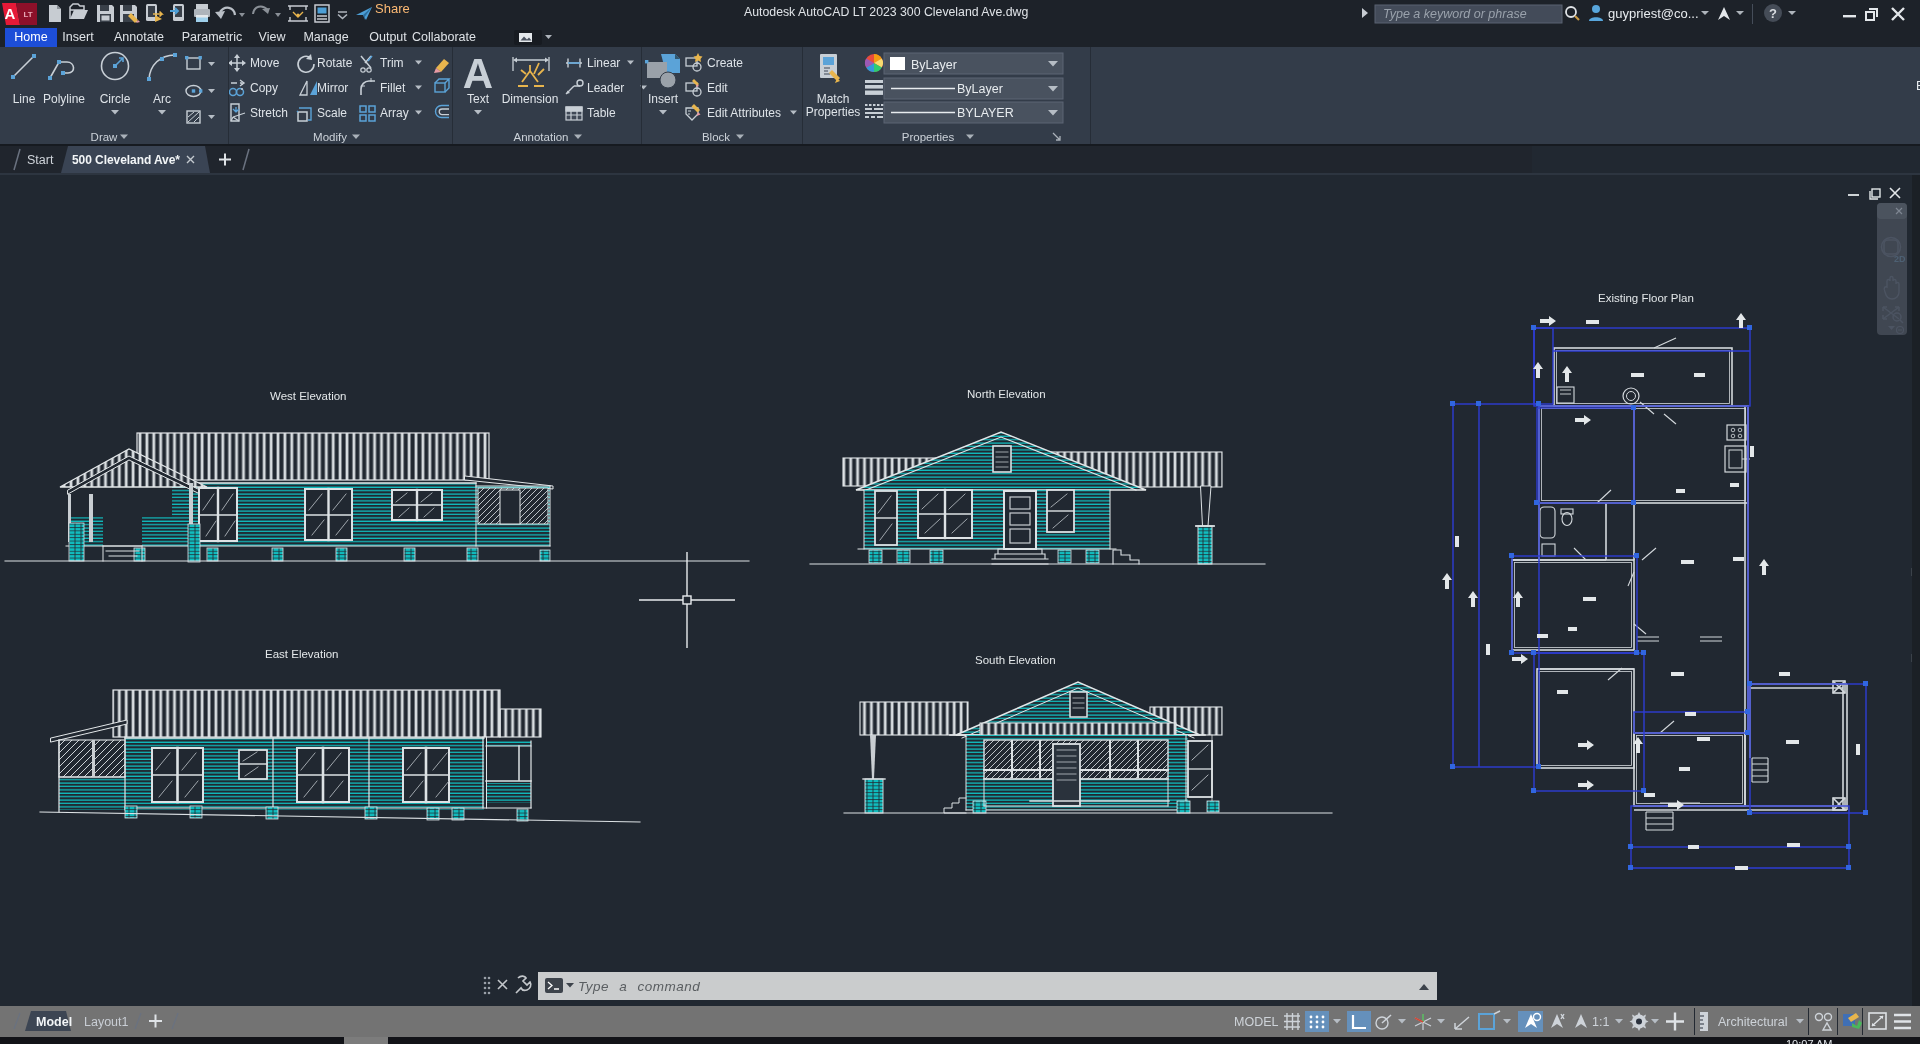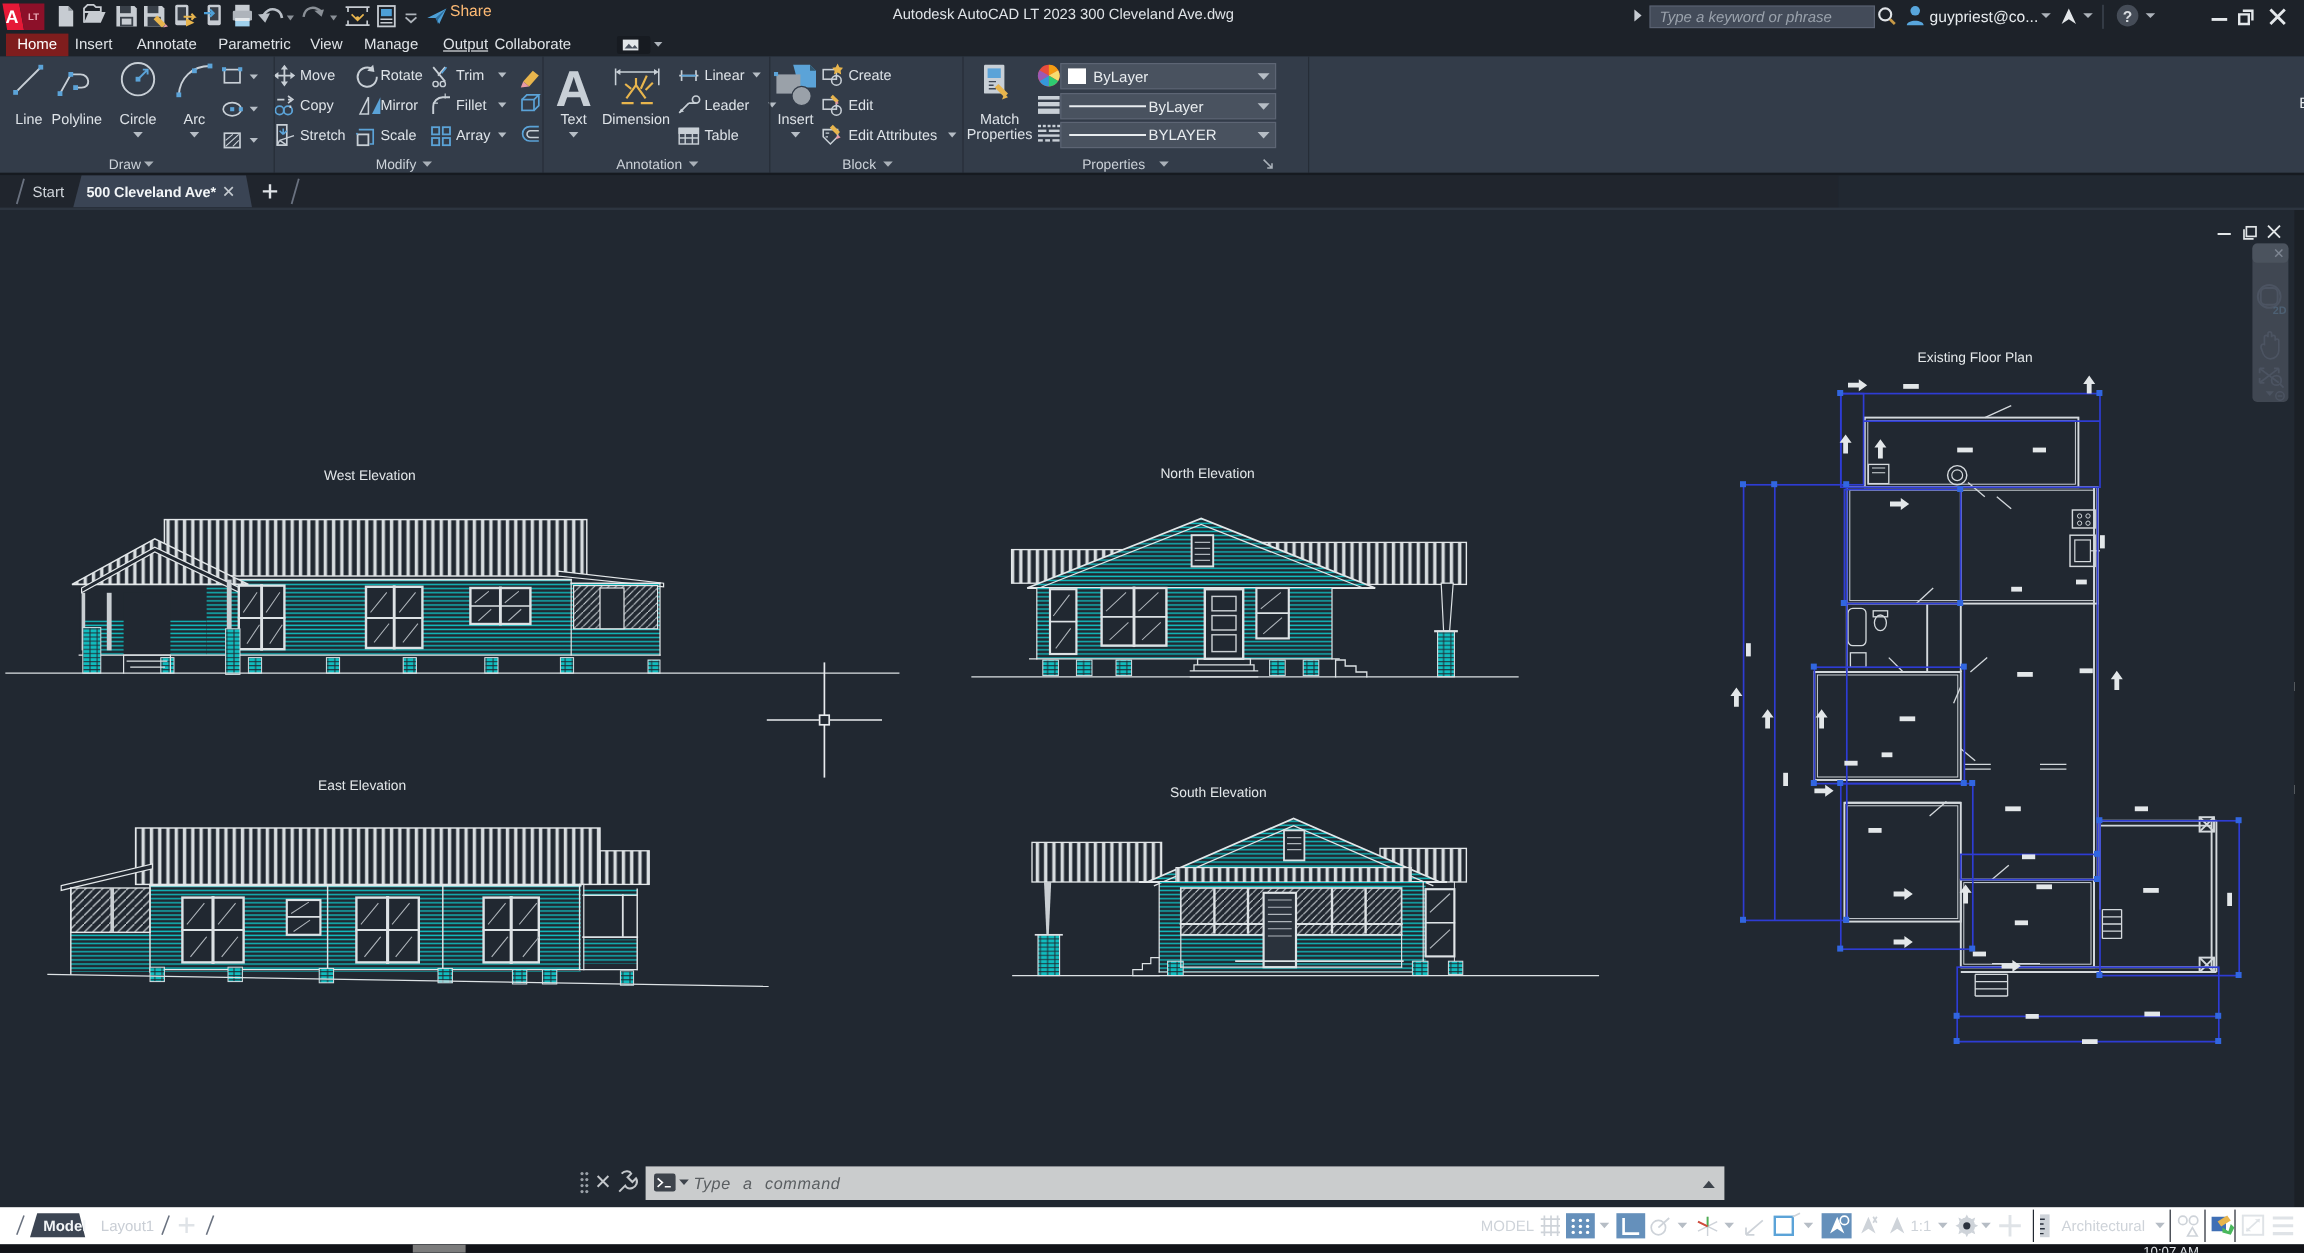--- a/index.html
+++ b/index.html
@@ -2,31 +2,31 @@
 <html><head>
 <meta charset="utf-8">
 <style>
   html,body{margin:0;padding:0;}
   body{width:1920px;height:1044px;overflow:hidden;background:#212831;font-family:"Liberation Sans",sans-serif;position:relative;}
   .abs{position:absolute;}
   
   #titlebar{position:absolute;left:0;top:0;width:1920px;height:28px;background:#1d2229;}
   #ribbontabs{position:absolute;left:0;top:28px;width:1920px;height:19px;background:#1d2229;}
   .rtab{position:absolute;top:0;height:19px;line-height:19px;font-size:12.5px;color:#dfe3e7;text-align:center;}
-  .rtab.active{background:#7f1d1d;color:#fff;}
+  .rtab.active{background:#1d4ed8;color:#fff;}
   #ribbon{position:absolute;left:0;top:47px;width:1920px;height:97px;background:#333c49;}
   #ribbon .sep{position:absolute;top:0;width:1px;height:97px;background:#262d37;}
   #ribbonline{position:absolute;left:0;top:144px;width:1920px;height:2px;background:#161a20;}
   
   #filetabs{position:absolute;left:0;top:146px;width:1532px;height:27px;background:#20252d;}
   #filetabstrip{position:absolute;left:0;top:173px;width:1920px;height:3px;background:#2d3540;}
   
   #drawing{position:absolute;left:0;top:175px;width:1920px;height:831px;background:#212831;}
   
-  #statusbar{position:absolute;left:0;top:1006px;width:1920px;height:31px;background:#ffffff;}
+  #statusbar{position:absolute;left:0;top:1006px;width:1920px;height:31px;background:#737373;}
   #taskbar{position:absolute;left:0;top:1037px;width:1920px;height:7px;background:#121318;overflow:hidden;}
 </style>
 </head>
 <body>
 <div id="titlebar">
 <svg class="abs" style="left:0;top:0" width="420" height="28" viewBox="0 0 420 28">
 
   <path d="M2 3 L16 3 L20 25 L6 25 Z" fill="#e51937"></path>
   <path d="M16 3 L37 3 L37 25 L20 25 Z" fill="#8c1029"></path>
   <text x="10" y="19" font-size="15" font-weight="bold" fill="#fff" text-anchor="middle" font-family="Liberation Sans">A</text>
@@ -128,21 +128,21 @@
   <path d="M536 8 l12 12 M548 8 l-12 12" stroke="#e3e7ea" stroke-width="2.4"></path>
 </svg>
 </div>
 <div id="ribbontabs">
 <span class="rtab active" style="left:5px;width:52px;">Home</span>
 <span class="rtab" style="left:58px;width:40px;">Insert</span>
 <span class="rtab" style="left:106px;width:66px;">Annotate</span>
 <span class="rtab" style="left:176px;width:72px;">Parametric</span>
 <span class="rtab" style="left:252px;width:40px;">View</span>
 <span class="rtab" style="left:296px;width:60px;">Manage</span>
-<span class="rtab" style="left:360px;width:56px;text-decoration:underline;">Output</span>
+<span class="rtab" style="left:360px;width:56px;">Output</span>
 <span class="rtab" style="left:404px;width:80px;">Collaborate</span>
 <svg class="abs" style="left:514px;top:2px" width="40" height="15" viewBox="0 0 40 15">
   <rect x="0" y="0" width="28" height="15" rx="2" fill="#171b21"></rect>
   <rect x="5" y="3" width="13" height="9" fill="#e3e7ea"></rect>
   <path d="M6.5 10.5 l3.5 -4 l3 3 l2 -2 l2.5 3 z" fill="#4a525e"></path>
   <path d="M31 5 l3.5 4 l3.5 -4 z" fill="#aeb4bb"></path>
 </svg>
 </div>
 <div id="ribbon">
 <svg class="abs" style="left:0;top:0" width="1920" height="97" viewBox="0 47 1920 97">

